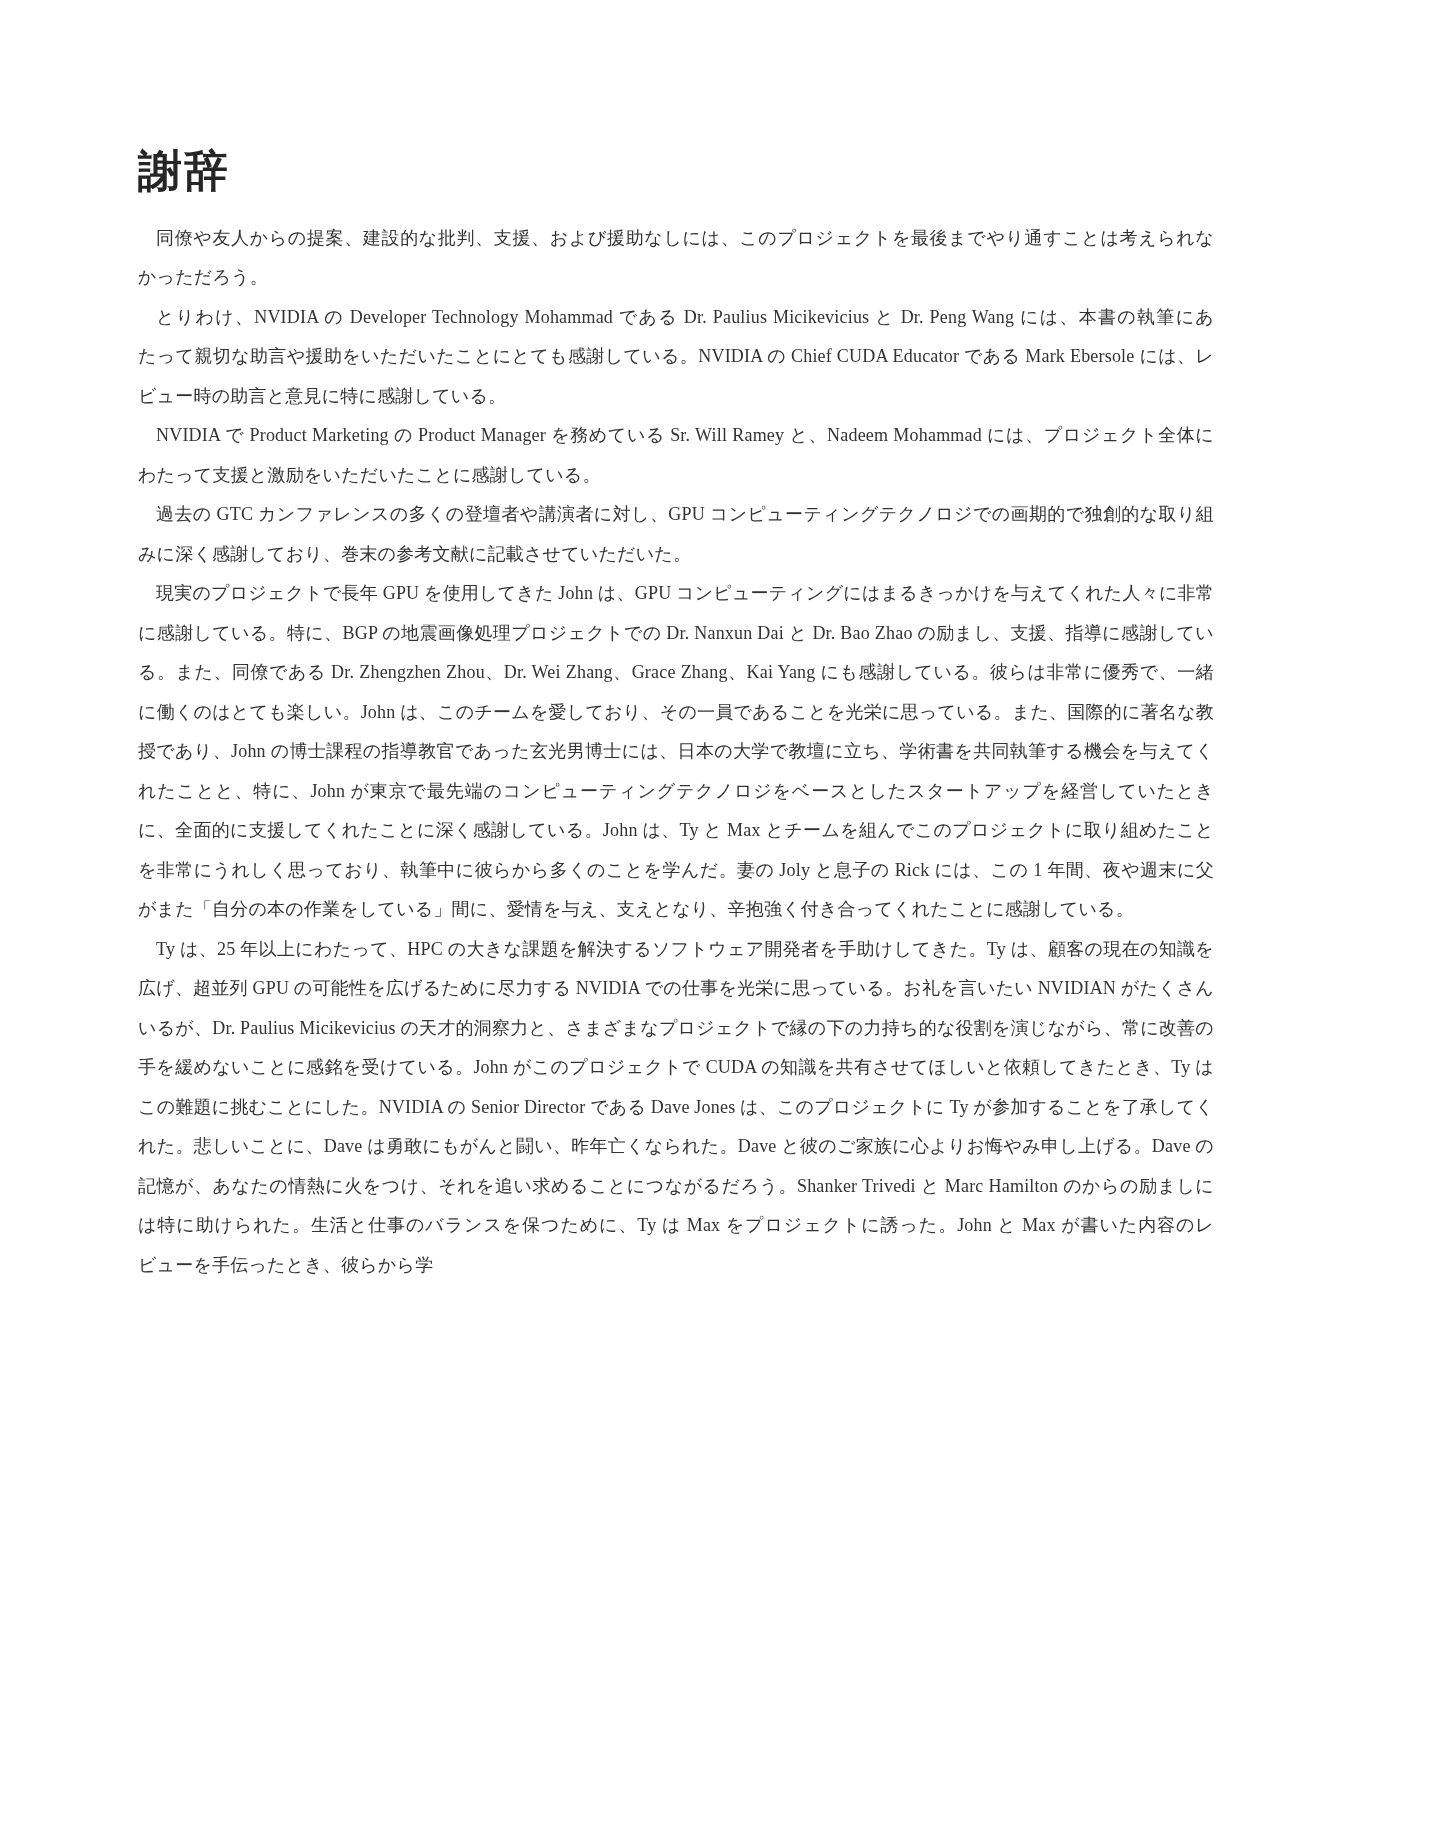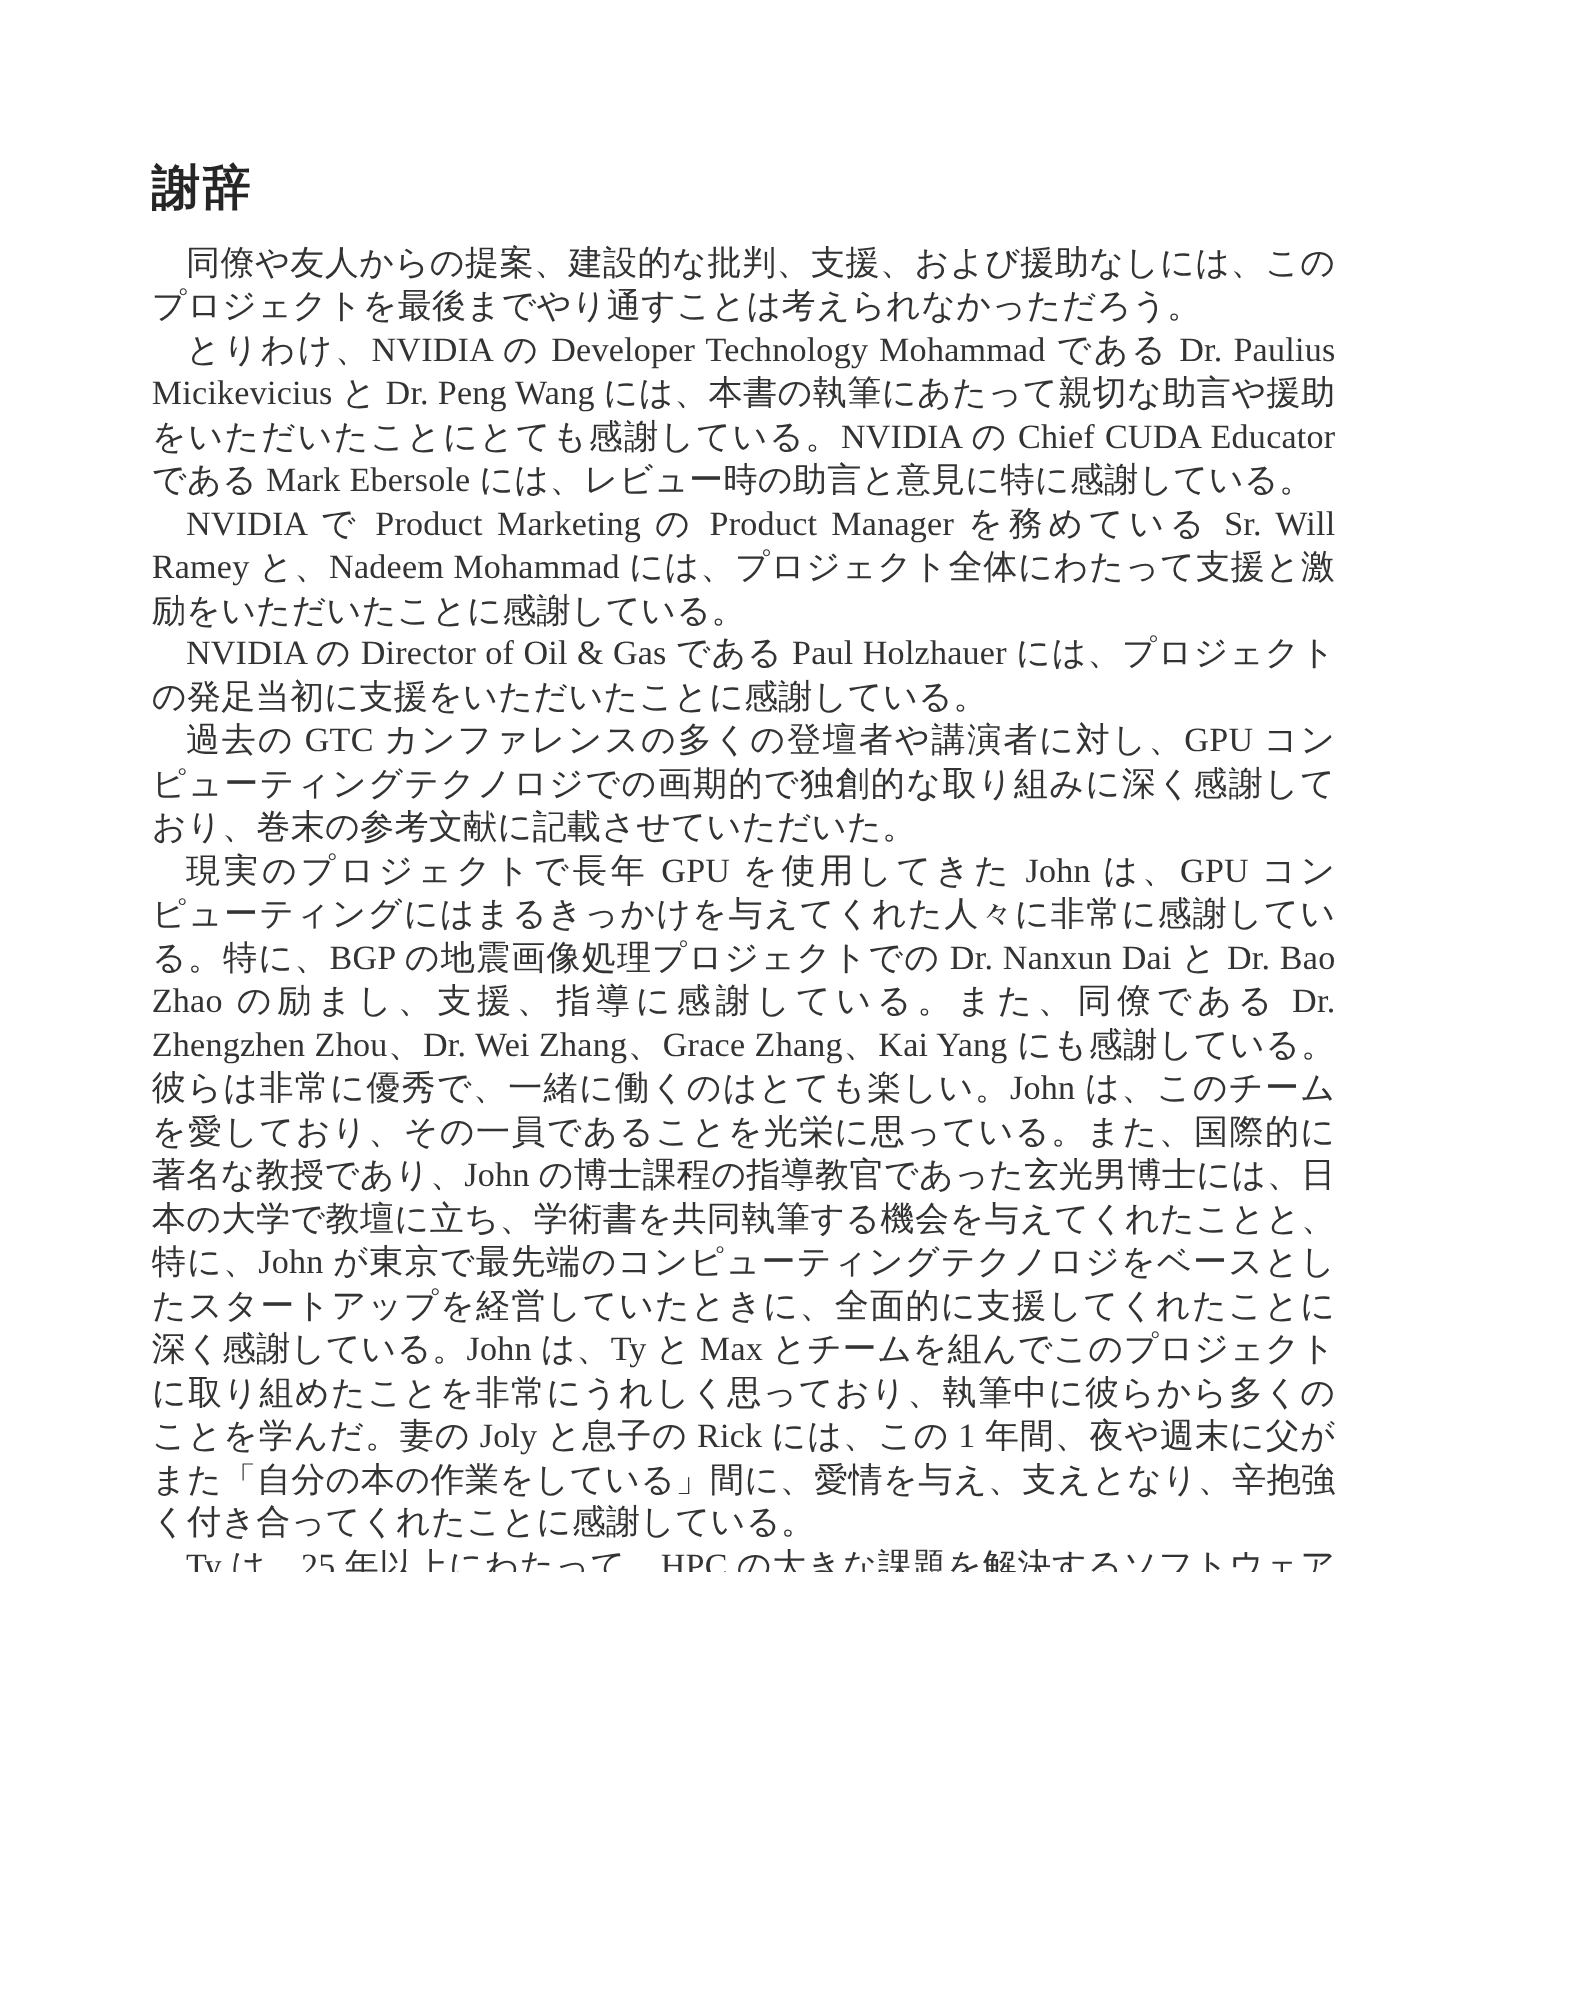--- a/index.html
+++ b/index.html
@@ -26,21 +26,21 @@
     margin: 0 0 22px 0;
     font-family: "DejaVu Sans", "Liberation Sans", sans-serif;
     font-weight: 700;
     font-size: 44px;
     line-height: 1.15;
     letter-spacing: 2px;
     color: #262626;
   }
   .para {
     margin: 0;
-    font-size: 31px;
+    font-size: 18px;
     line-height: 39.5px;
     text-align: justify;
     text-indent: 1em;
     letter-spacing: 0.2px;
     overflow-wrap: break-word;
     line-break: strict;
   }
   .page-number {
     position: absolute;
     left: 138px;
@@ -54,20 +54,19 @@
 </head>
 <body>
 
 <div class="page">
   <div class="content">
     <h1 class="doc-title">謝辞</h1>
 
     <p class="para">同僚や友人からの提案、建設的な批判、支援、および援助なしには、このプロジェクトを最後までやり通すことは考えられなかっただろう。</p>
     <p class="para">とりわけ、NVIDIA の Developer Technology Mohammad である Dr. Paulius Micikevicius と Dr. Peng Wang には、本書の執筆にあたって親切な助言や援助をいただいたことにとても感謝している。NVIDIA の Chief CUDA Educator である Mark Ebersole には、レビュー時の助言と意見に特に感謝している。</p>
     <p class="para">NVIDIA で Product Marketing の Product Manager を務めている Sr. Will Ramey と、Nadeem Mohammad には、プロジェクト全体にわたって支援と激励をいただいたことに感謝している。</p>
-    <p class="para">NVIDIA の Director of Oil &amp; Gas である Paul Holzhauer には、プロジェクトの発足当初に支援をいただいたことに感謝している。</p>
     <p class="para">過去の GTC カンファレンスの多くの登壇者や講演者に対し、GPU コンピューティングテクノロジでの画期的で独創的な取り組みに深く感謝しており、巻末の参考文献に記載させていただいた。</p>
     <p class="para">現実のプロジェクトで長年 GPU を使用してきた John は、GPU コンピューティングにはまるきっかけを与えてくれた人々に非常に感謝している。特に、BGP の地震画像処理プロジェクトでの Dr. Nanxun Dai と Dr. Bao Zhao の励まし、支援、指導に感謝している。また、同僚である Dr. Zhengzhen Zhou、Dr. Wei Zhang、Grace Zhang、Kai Yang にも感謝している。彼らは非常に優秀で、一緒に働くのはとても楽しい。John は、このチームを愛しており、その一員であることを光栄に思っている。また、国際的に著名な教授であり、John の博士課程の指導教官であった玄光男博士には、日本の大学で教壇に立ち、学術書を共同執筆する機会を与えてくれたことと、特に、John が東京で最先端のコンピューティングテクノロジをベースとしたスタートアップを経営していたときに、全面的に支援してくれたことに深く感謝している。John は、Ty と Max とチームを組んでこのプロジェクトに取り組めたことを非常にうれしく思っており、執筆中に彼らから多くのことを学んだ。妻の Joly と息子の Rick には、この 1 年間、夜や週末に父がまた「自分の本の作業をしている」間に、愛情を与え、支えとなり、辛抱強く付き合ってくれたことに感謝している。</p>
     <p class="para">Ty は、25 年以上にわたって、HPC の大きな課題を解決するソフトウェア開発者を手助けしてきた。Ty は、顧客の現在の知識を広げ、超並列 GPU の可能性を広げるために尽力する NVIDIA での仕事を光栄に思っている。お礼を言いたい NVIDIAN がたくさんいるが、Dr. Paulius Micikevicius の天才的洞察力と、さまざまなプロジェクトで縁の下の力持ち的な役割を演じながら、常に改善の手を緩めないことに感銘を受けている。John がこのプロジェクトで CUDA の知識を共有させてほしいと依頼してきたとき、Ty はこの難題に挑むことにした。NVIDIA の Senior Director である Dave Jones は、このプロジェクトに Ty が参加することを了承してくれた。悲しいことに、Dave は勇敢にもがんと闘い、昨年亡くなられた。Dave と彼のご家族に心よりお悔やみ申し上げる。Dave の記憶が、あなたの情熱に火をつけ、それを追い求めることにつながるだろう。Shanker Trivedi と Marc Hamilton のからの励ましには特に助けられた。生活と仕事のバランスを保つために、Ty は Max をプロジェクトに誘った。John と Max が書いた内容のレビューを手伝ったとき、彼らから学</p>
   </div>
 
   <div class="page-number">xii</div>
 </div>
 
 </body></html>

